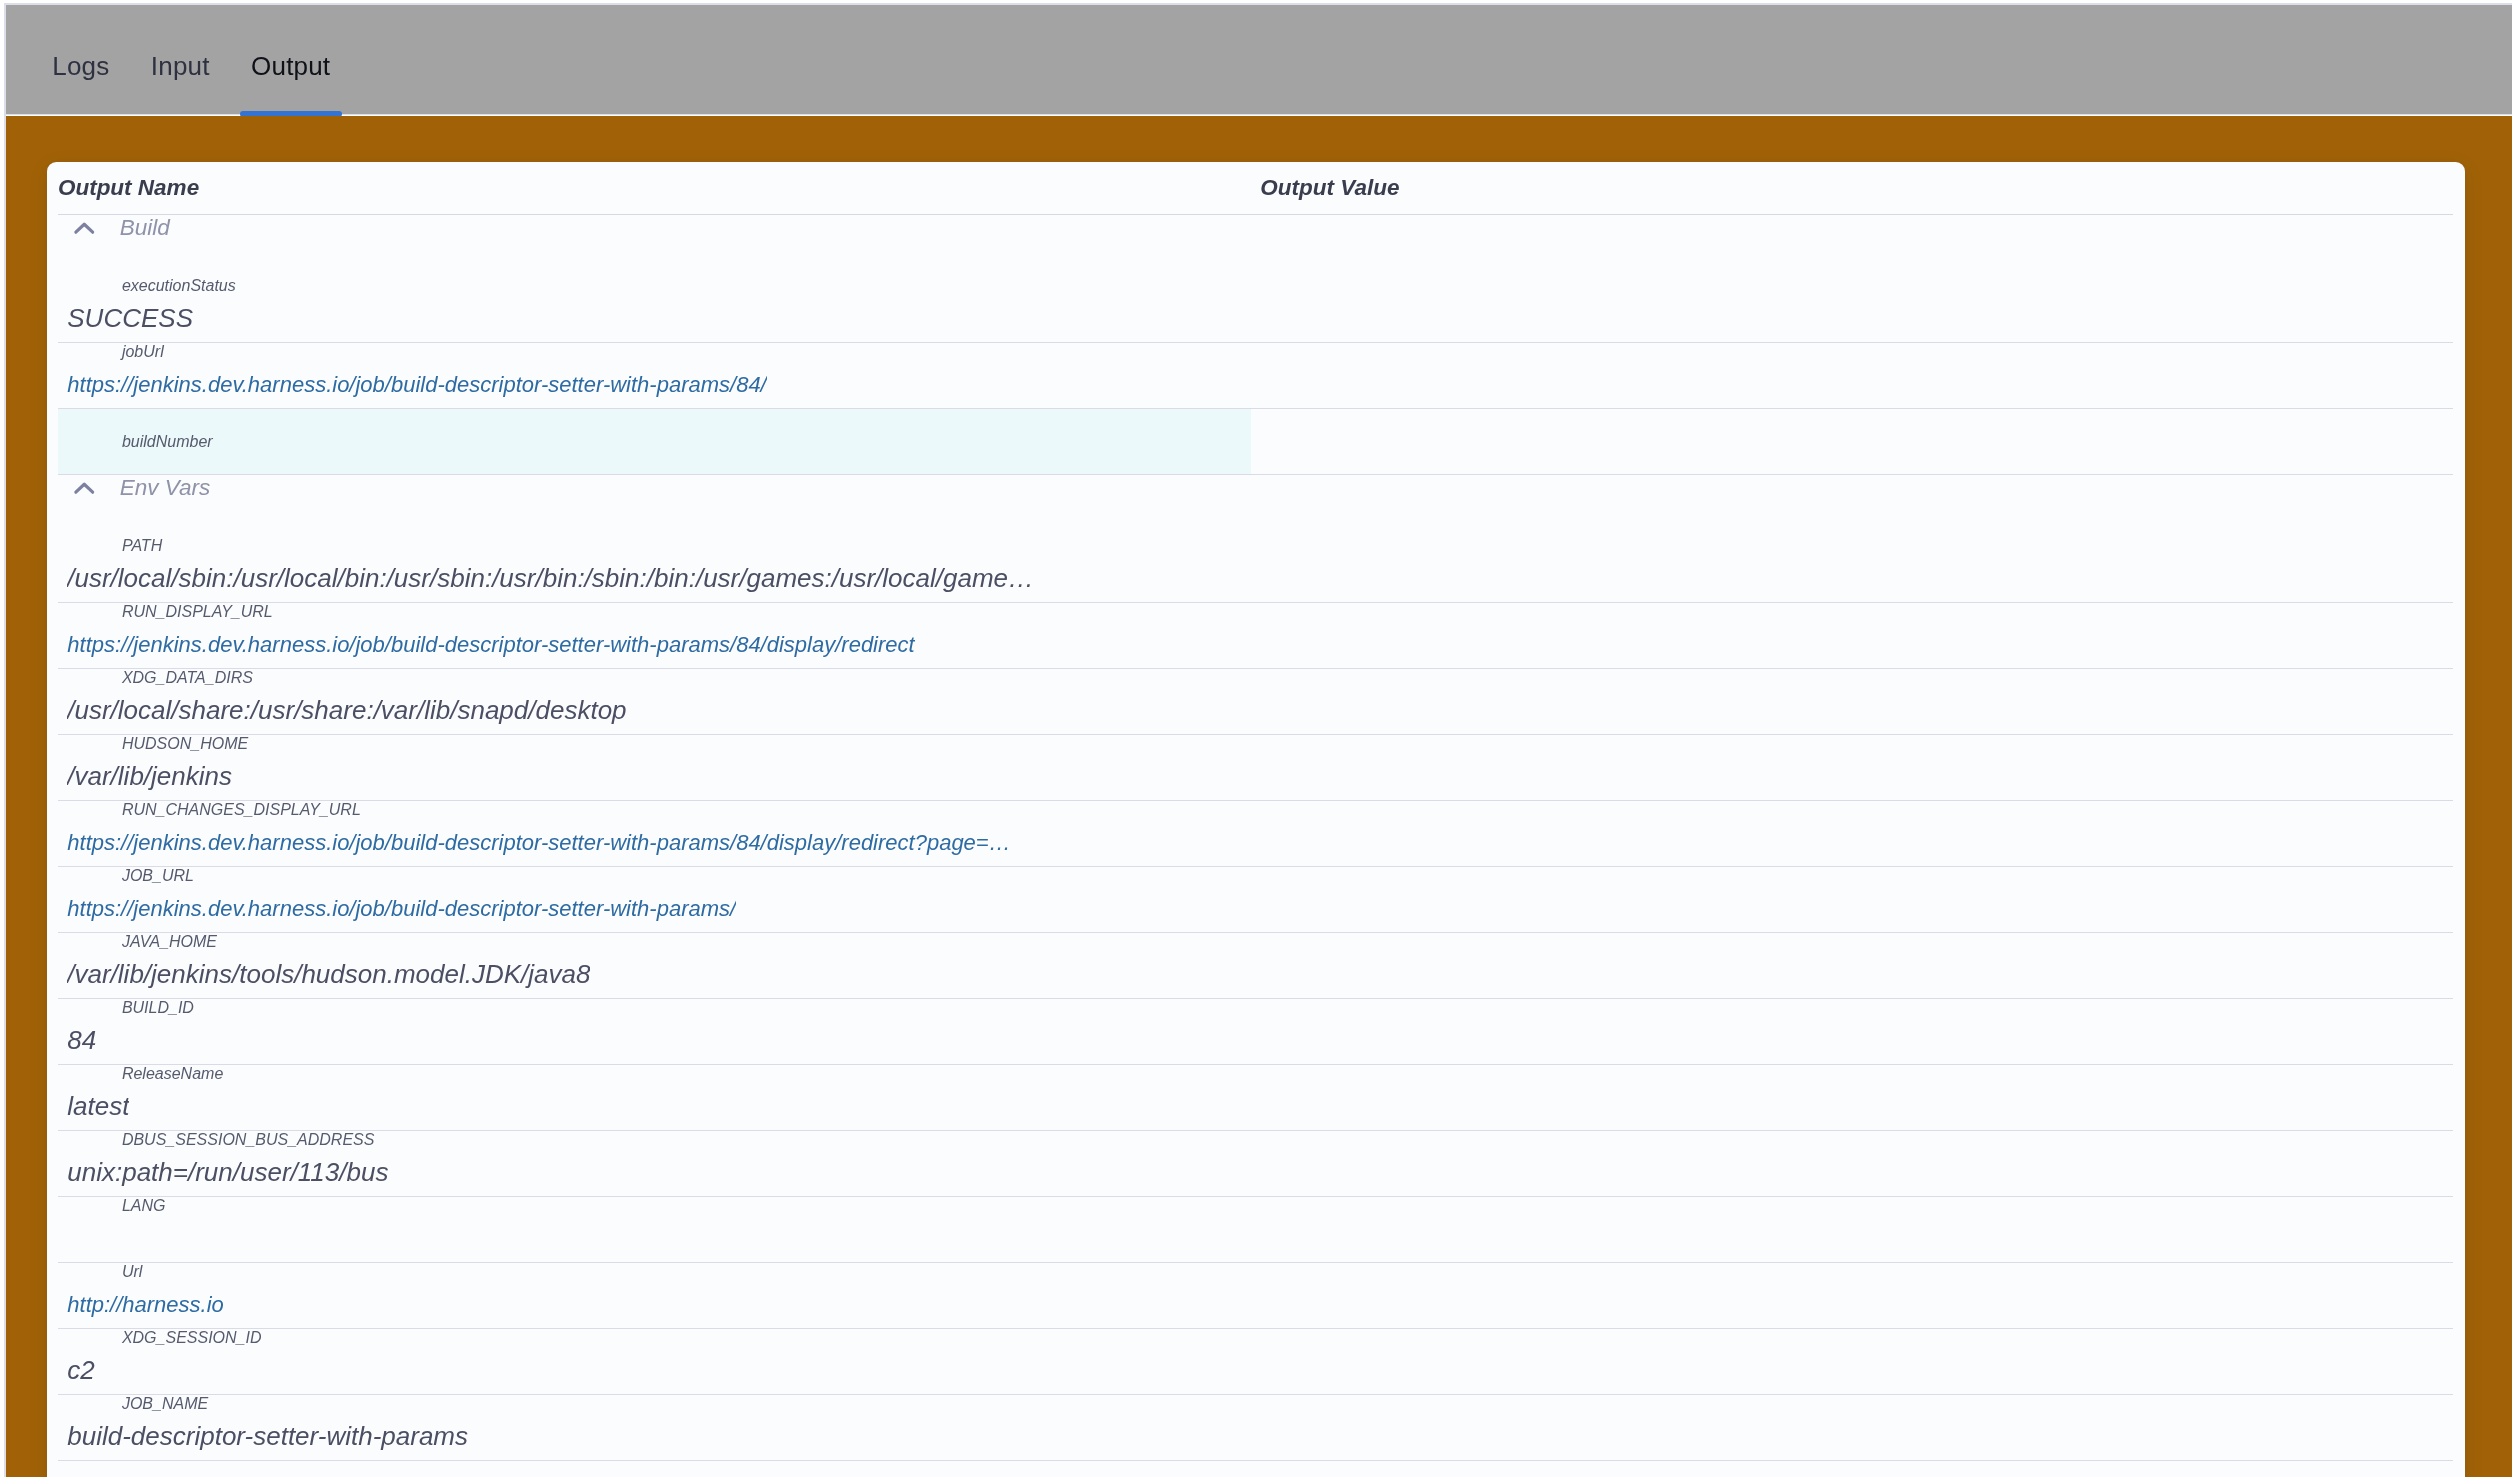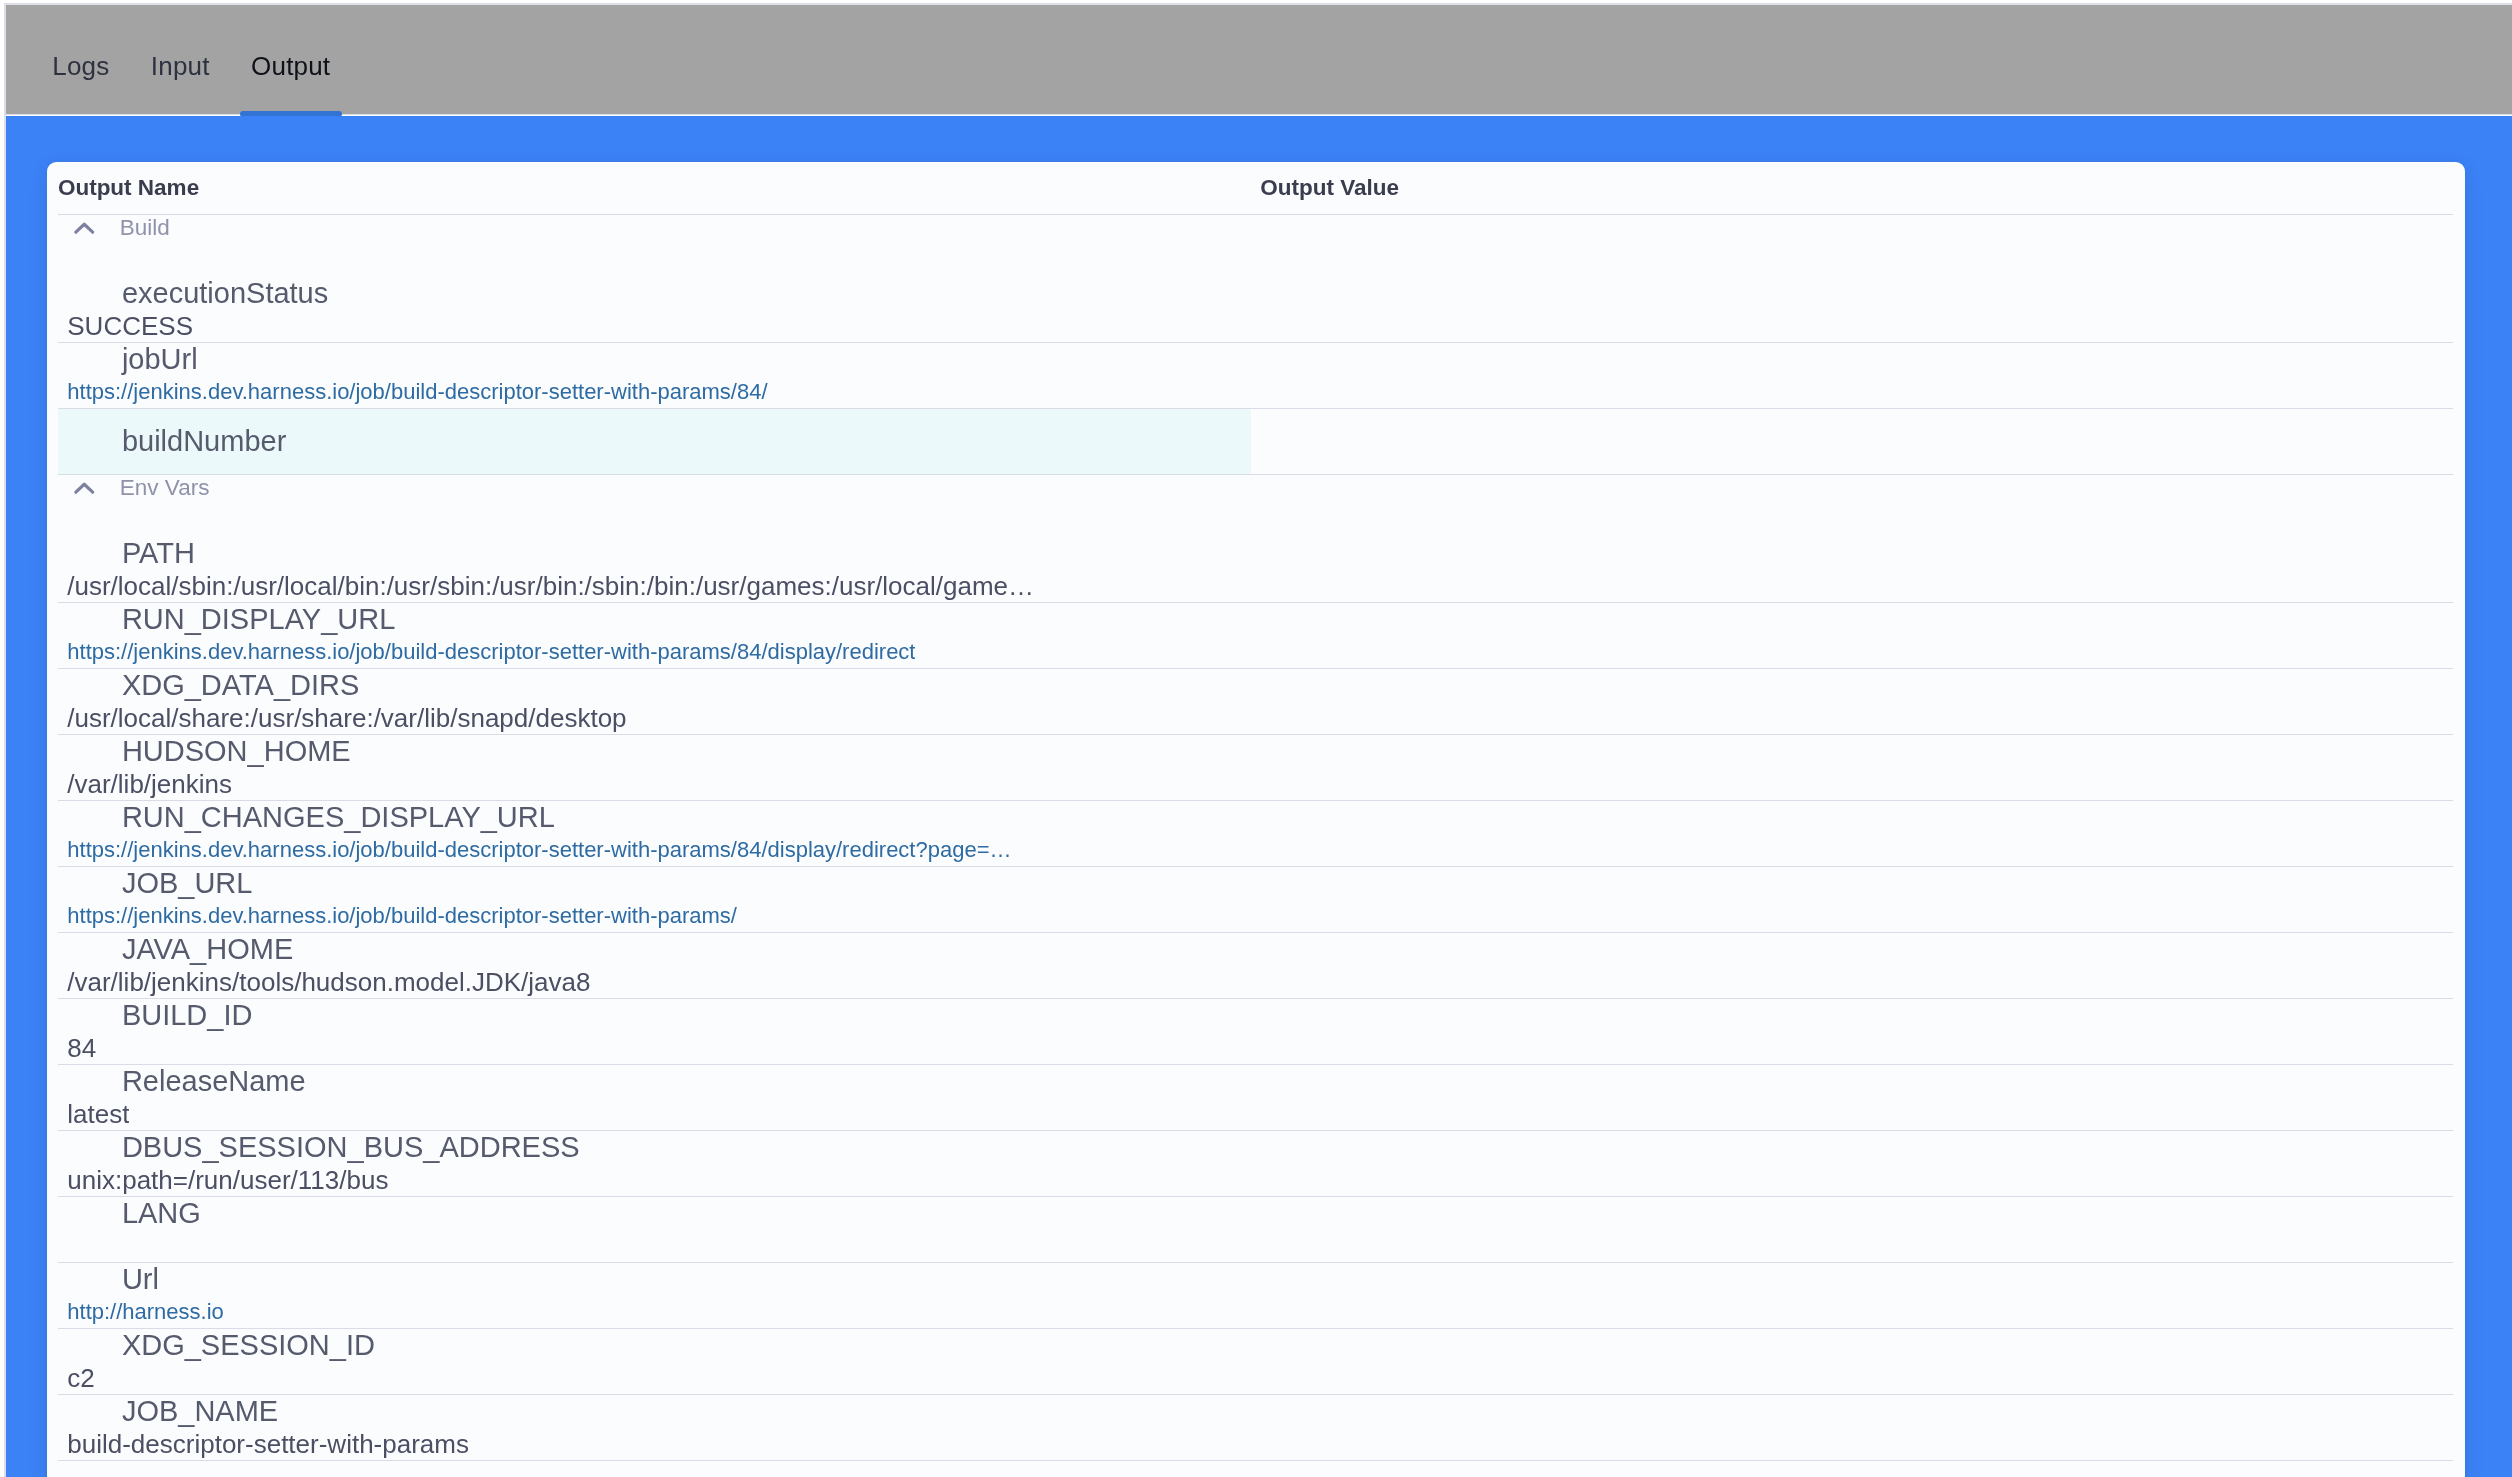--- a/index.html
+++ b/index.html
@@ -23,21 +23,21 @@
     position:relative;height:100%;display:flex;align-items:center;
     padding:0 20.7px;font-size:26px;color:#2e3240;cursor:pointer;letter-spacing:0.2px;
   }
   .tab.active .tab-label{font-weight:400;color:#0f1218;}
   .tab-underline{
     position:absolute;left:9.4px;right:9.4px;bottom:-3.8px;height:6.6px;border-radius:3.8px;
     background:var(--accent,#3373d4);
   }
 
   
-  .page{position:absolute;left:5.6px;top:116px;right:0;bottom:0;background:#3b82f6;}
+  .page{position:absolute;left:5.6px;top:116px;right:0;bottom:0;background:#a16207;font-style:italic;}
   .card{
     position:absolute;left:41px;top:46px;width:2418px;height:1399px;
     background:#fbfcfe;border-radius:9.4px;box-sizing:border-box;padding:0 11.3px;
     box-shadow:0 5.6px 19px rgba(40,41,61,.10),0 0.9px 2.8px rgba(96,97,112,.14);
   }
 
   
   .thead{display:flex;align-items:center;height:52px;border-bottom:1.9px solid #d6d8e3;}
   .th{font-size:22.5px;font-weight:700;color:#3a3d4d;white-space:nowrap;}
   .th.name-col{width:1193px;flex:none;}
@@ -46,21 +46,21 @@
   .row{display:flex;box-sizing:border-box;flex-direction:column;}
   .cell{box-sizing:border-box;display:flex;align-items:center;min-width:0;}
   .cell.name-col{width:1193px;flex:none;}
   .cell.value-col{flex:1;min-width:0;padding-left:9.4px;overflow:hidden;}
 
   .row.section{height:62px;}
   .row.data{height:66px;border-bottom:1.9px solid #dadbe6;}
 
   .chev{margin-left:15px;display:flex;align-items:center;cursor:pointer;}
   .section-label{margin-left:24.4px;font-size:22.5px;color:#8f92a8;white-space:nowrap;}
-  .row-name{padding-left:64px;font-size:29px;color:#565a6d;white-space:nowrap;}
+  .row-name{padding-left:64px;font-size:16px;color:#565a6d;white-space:nowrap;}
   .val{font-size:26px;color:#4c4f63;white-space:nowrap;overflow:hidden;text-overflow:ellipsis;}
   a.val.link{font-size:22px;color:var(--link,#2e6ba3);text-decoration:none;cursor:pointer;}
   .cell.hl{background:var(--highlight,#ebf9fa);height:100%;}
 </style>
 </head>
 <body>
 
 <div class="pane-top-border"></div>
 <div class="pane-left-border"></div>
 

